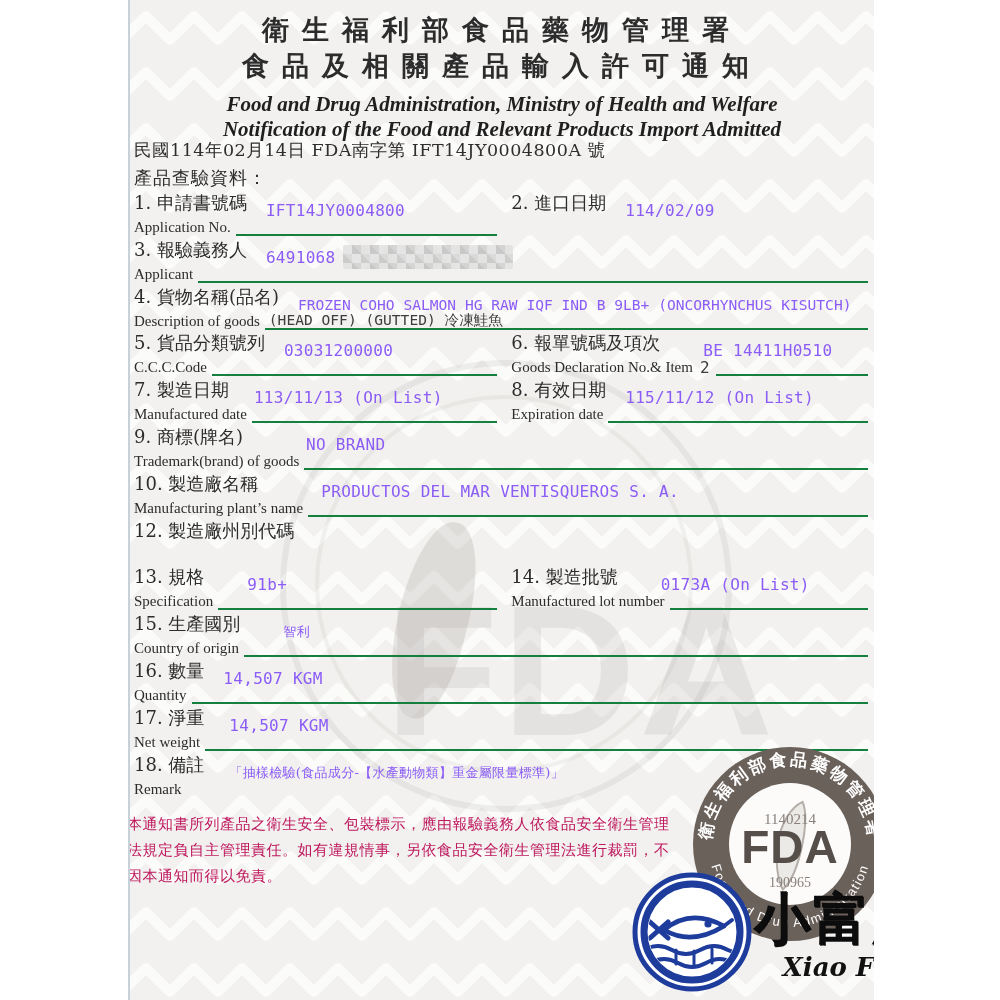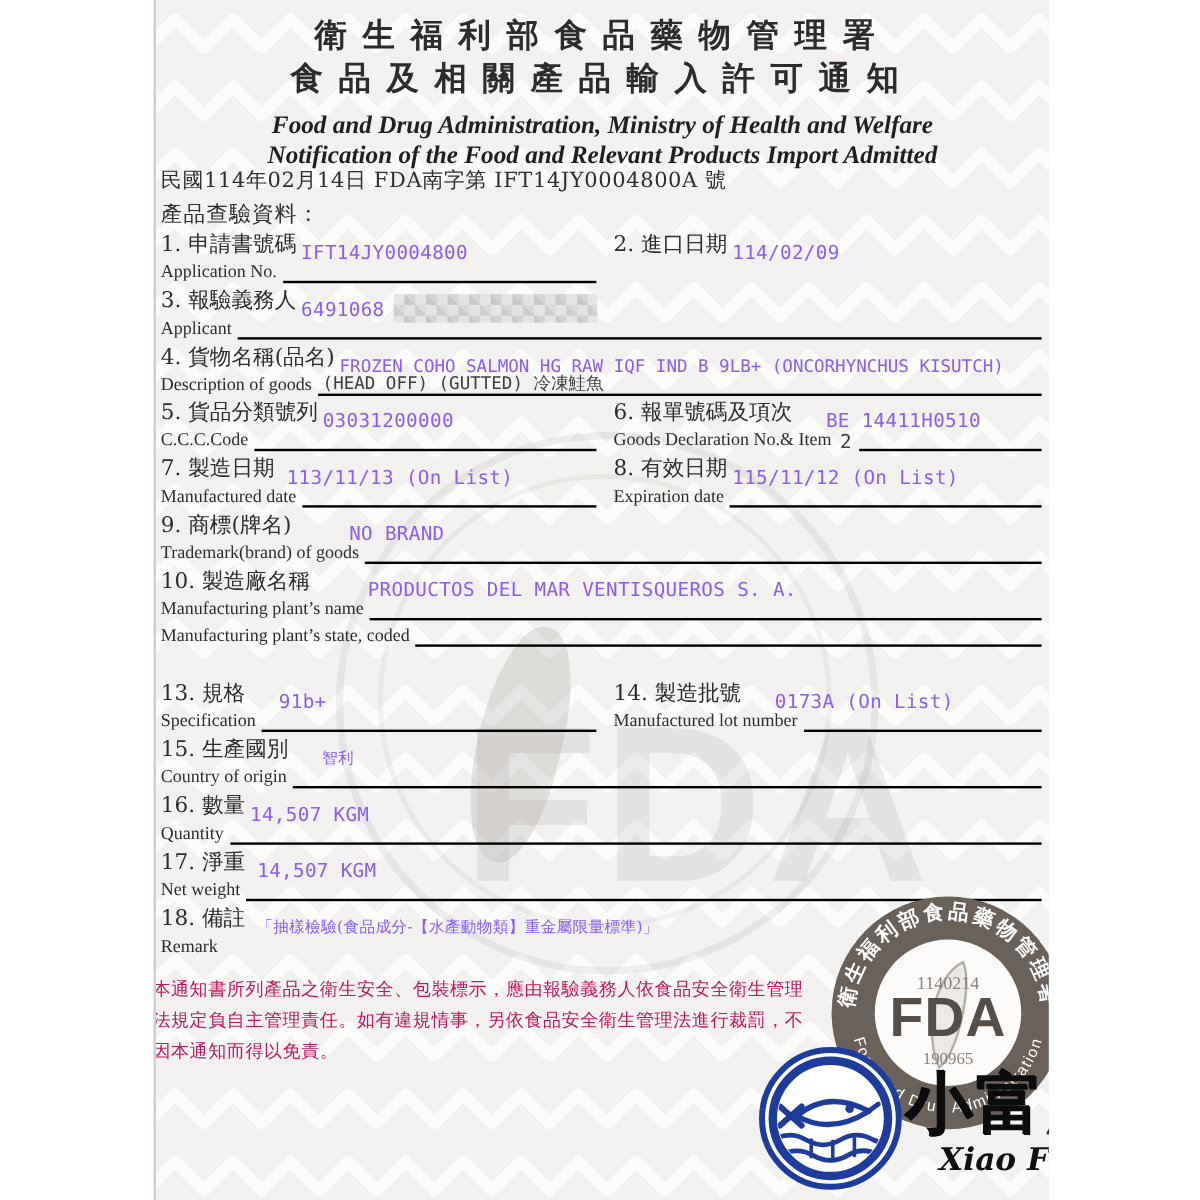--- a/index.html
+++ b/index.html
@@ -27,30 +27,30 @@
   .hdr-en1{margin-top:10px;}
   .hdr-en2{margin-top:2px;}
   .dateline{position:absolute;left:4px;top:138px;font-size:17.5px;letter-spacing:.5px;}
   .section{position:absolute;left:4px;top:166px;font-size:18px;letter-spacing:1px;}
   
   #fields{position:absolute;left:4px;top:191px;right:6px;}
   .row{display:flex;height:46.8px;}
   .field{flex:1;display:flex;flex-direction:column;min-width:0;}
   .field.c1{flex:0 0 49.5%;padding-right:14px;}
   .field.c2{flex:1;}
-  .f-top{display:flex;align-items:baseline;height:25px;gap:4px;}
+  .f-top{display:flex;align-items:baseline;height:25px;gap:19px;}
   .f-label{font-size:18px;color:#2c2c2c;white-space:nowrap;}
   .f-value{font-family:"DejaVu Sans Mono","Liberation Mono",monospace;font-size:16px;color:#8b5cf6;
            position:relative;top:7px;white-space:nowrap;letter-spacing:.3px;}
   .f-value.long{font-size:14.6px;letter-spacing:0;}
   .f-value.zh-val{font-family:"DejaVu Serif",serif;font-size:13px;top:6px;}
   .gap-sm{margin-left:6px;} .gap-md{margin-left:24px;} .gap-lg{margin-left:44px;}
   .f-bot{display:flex;align-items:flex-end;height:20px;}
   .f-en{font-family:"Liberation Serif",serif;font-size:15px;color:#2c2c2c;white-space:nowrap;padding-right:5px;}
-  .f-line{flex:1;border-bottom:2px solid #000000;height:100%;min-width:10px;}
+  .f-line{flex:1;border-bottom:2px solid #15803d;height:100%;min-width:10px;}
   .f-line.has-text{display:flex;align-items:flex-end;}
   .f-value2{font-family:"DejaVu Sans Mono","Liberation Mono",monospace;font-size:14.6px;color:#3d3d3d;
             white-space:nowrap;padding-left:4px;line-height:1.05;}
   .f-item{font-family:"DejaVu Sans Mono","Liberation Mono",monospace;font-size:16px;color:#3d3d3d;
           padding:0 6px 0 2px;line-height:1.0;}
   .redaction{display:inline-block;width:170px;height:24px;margin-left:8px;vertical-align:-6px;
              background-color:#e0e0e0;opacity:.8;border-radius:2px;
              background-image:linear-gradient(45deg,#c3c3c3 25%,transparent 25%,transparent 75%,#cccccc 75%),
                               linear-gradient(45deg,#bdbdbd 25%,transparent 25%,transparent 75%,#d4d4d4 75%);
              background-size:18px 18px;background-position:0 0,9px 9px;}
@@ -219,23 +219,22 @@
               </div>
             <div class="f-bot">
                 <span class="f-en">Manufacturing plant’s name</span>
                 <span class="f-line"></span>
               </div>
           </div>
         </div>
 
         <div class="row">
           <div class="field c2">
-            <div class="f-bot">
-                <span class="f-en">Manufacturing plant’s state, coded</span>
-                <span class="f-line"></span>
+            <div class="f-top">
+                <span class="f-label">12. 製造廠州別代碼</span>
               </div>
           </div>
         </div>
 
         <div class="row">
           <div class="field c1">
             <div class="f-top">
                 <span class="f-label">13. 規格</span>
                 <span class="f-value gap-md">91b+</span>
               </div>

